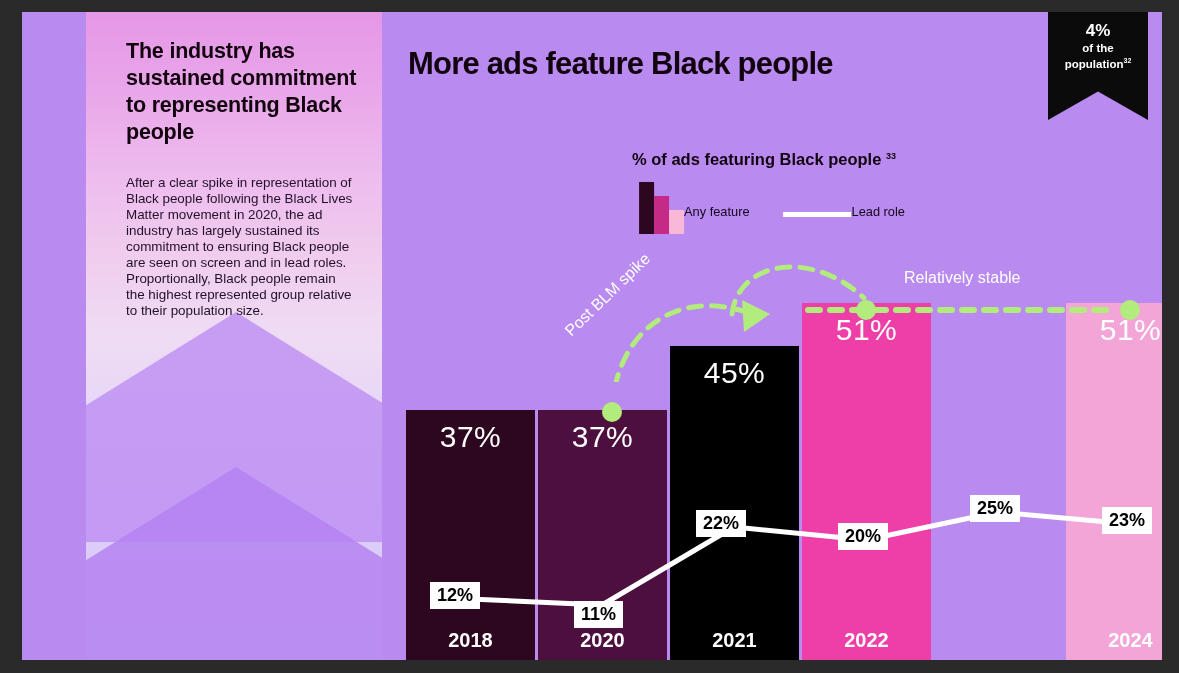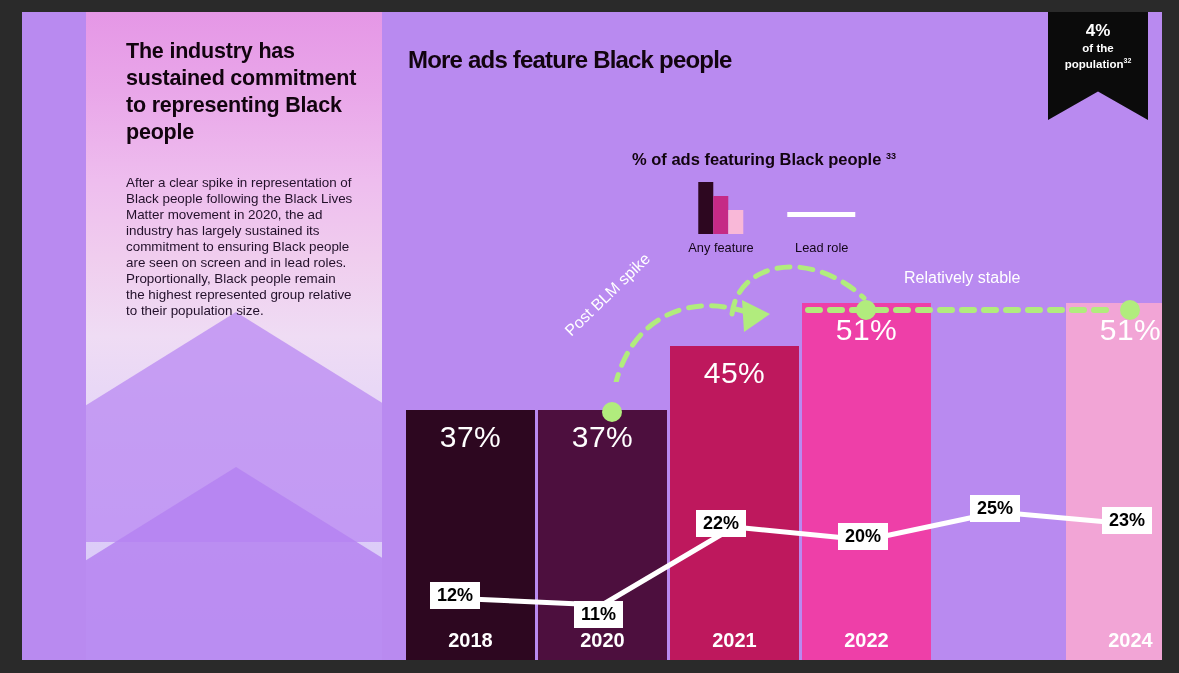--- a/index.html
+++ b/index.html
@@ -32,21 +32,21 @@
   #panel-heading{position:absolute;left:40px;top:26px;width:236px;
                  font-size:21.5px;line-height:1.26;font-weight:bold;
                  color:#12040f;letter-spacing:-.2px;}
   #panel-body{position:absolute;left:40px;top:163px;width:228px;
               font-size:13.4px;line-height:1.19;color:#22102a;}
 
   
   #chart-stage{position:absolute;left:360px;top:0;right:0;bottom:0;
                background:#b98af0;overflow:hidden;}
 
-  #chart-title{position:absolute;left:26px;top:34px;font-size:24px;
+  #chart-title{position:absolute;left:26px;top:34px;font-size:31px;
                font-weight:bold;color:#12040f;letter-spacing:-.8px;
                font-stretch:condensed;}
 
   
   #pop-badge{position:absolute;right:14px;top:-2px;width:100px;height:110px;}
   #pop-badge .ribbon{position:absolute;inset:0;background:#0b0b0b;
       clip-path:polygon(0 0,100% 0,100% 100%,50% 74%,0 100%);}
   #pop-badge .txt{position:absolute;left:0;right:0;top:12px;text-align:center;
                   color:#fff;}
   #badge-pct{font-size:17px;font-weight:bold;line-height:1.1;}
@@ -54,21 +54,21 @@
   #badge-l2{font-size:11.5px;font-weight:bold;line-height:1.35;}
   #badge-l2 sup{font-size:7px;vertical-align:super;}
 
   
   #legend-title{position:absolute;left:0;right:16px;top:138px;text-align:center;
                 font-size:16.5px;font-weight:bold;color:#12040f;}
   #legend-title sup{font-size:9px;font-weight:bold;}
   #legend{position:absolute;left:0;right:0;top:170px;height:72px;}
   #legend-inner{position:absolute;left:50%;transform:translateX(-50%);
                 display:flex;align-items:flex-end;gap:34px;}
-  .leg-item{display:flex;flex-direction:column;align-items:center;text-align:center;}
+  .leg-item{display:flex;flex-direction:row;align-items:center;text-align:center;}
   .leg-mark{height:52px;display:flex;align-items:flex-end;gap:0;}
   .leg-mark .b{width:15px;}
   .leg-line{width:68px;height:5px;background:#fff;margin-bottom:17px;}
   .leg-label{margin-top:6px;font-size:12.8px;color:#14061a;}
 
   
   #plot{position:absolute;left:24px;top:250px;right:0;bottom:0;}
   .bar{position:absolute;bottom:0;}
   .bar .bar-value{position:absolute;left:0;right:0;top:10px;text-align:center;
                   color:#fff;font-size:30px;font-weight:300;letter-spacing:.5px;}
@@ -137,21 +137,21 @@
       <div id="plot">
 
         <div class="bar" style="left:0px;width:129px;height:250px;background:#2d0720">
           <div class="bar-value">37%</div>
           <div class="bar-year">2018</div>
         </div>
         <div class="bar" style="left:132px;width:129px;height:250px;background:#4d0f3e">
           <div class="bar-value">37%</div>
           <div class="bar-year">2020</div>
         </div>
-        <div class="bar" style="left:264px;width:129px;height:314px;background:#be185d">
+        <div class="bar" style="left:264px;width:129px;height:314px;background:#000000">
           <div class="bar-value">45%</div>
           <div class="bar-year">2021</div>
         </div>
         <div class="bar" style="left:396px;width:129px;height:357px;background:#ee3fa8">
           <div class="bar-value">51%</div>
           <div class="bar-year">2022</div>
         </div>
         <div class="bar" style="left:660px;width:129px;height:357px;background:#f2a5d6">
           <div class="bar-value">51%</div>
           <div class="bar-year">2024</div>

